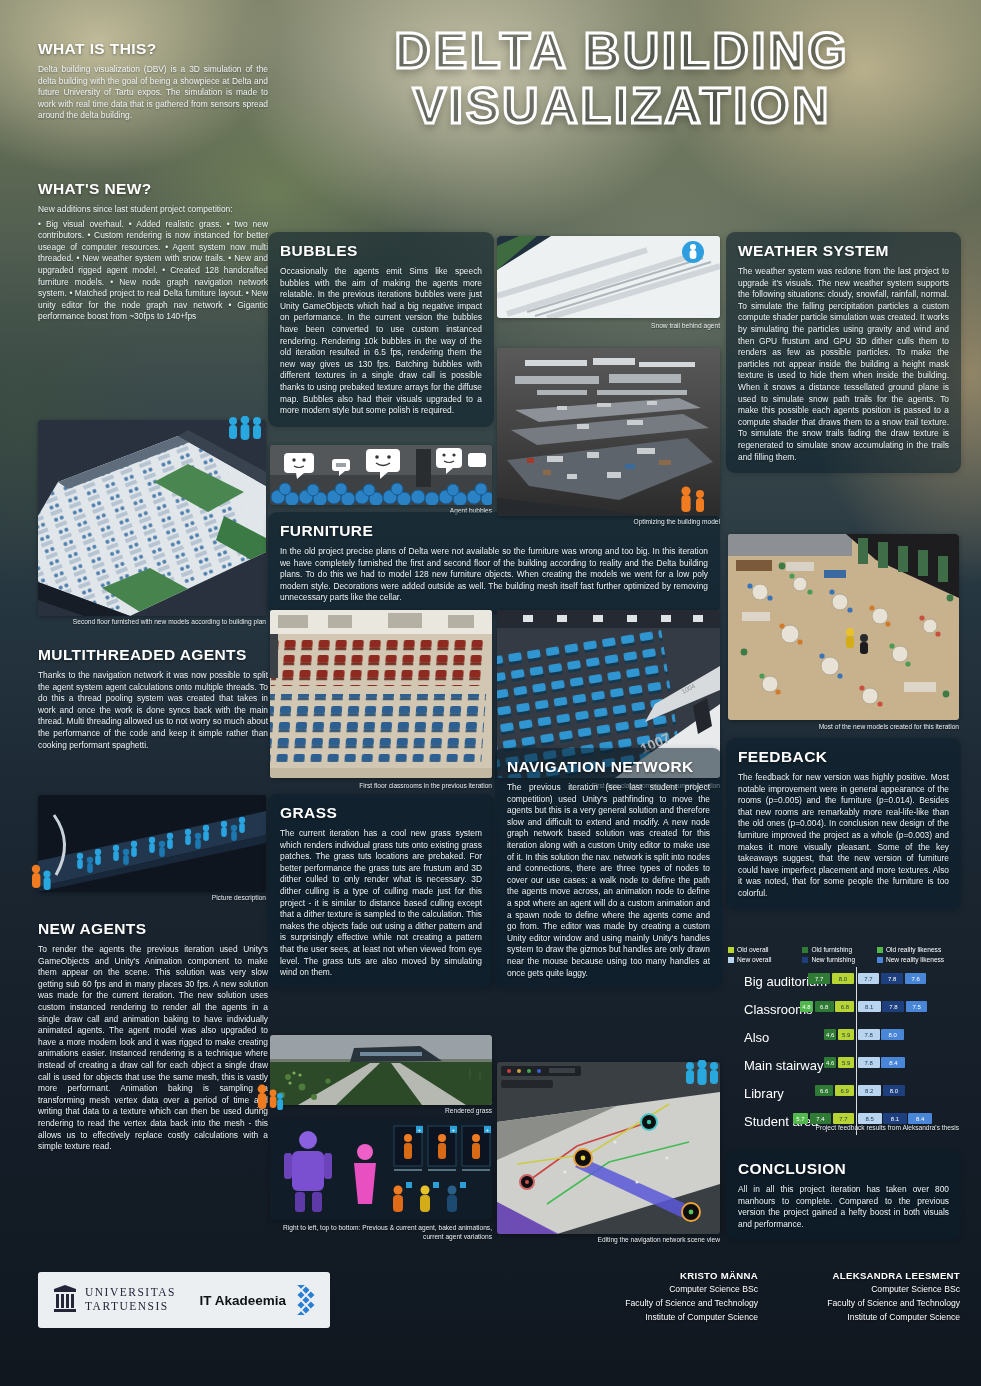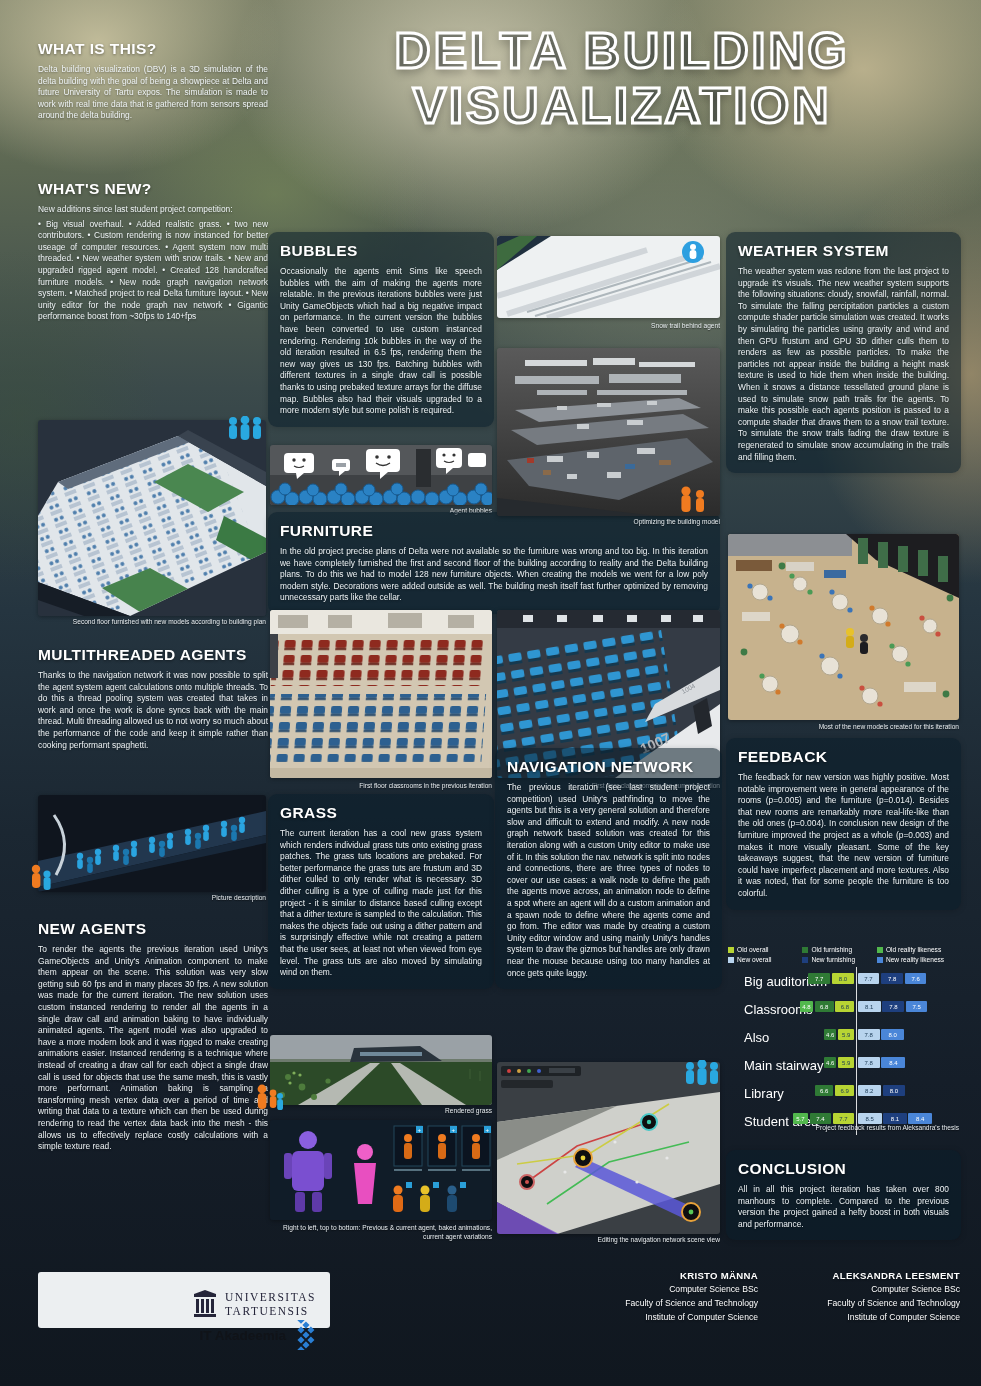--- a/index.html
+++ b/index.html
@@ -35,21 +35,21 @@
   .chart{position:absolute;left:728px;top:946px;width:231px;}
   .leg{display:grid;grid-template-columns:1fr 1fr 1.2fr;gap:3px 6px;font-size:6.6px;margin-bottom:10px;}
   .leg-item{display:flex;align-items:center;gap:3px;color:#fff;white-space:nowrap;}
   .leg-swatch{width:6px;height:6px;flex:0 0 auto;}
   .chart-rows{position:relative;}
   .chart-row{position:relative;height:11px;margin-bottom:17px;}
   .chart-label{position:absolute;left:16px;top:1px;font-size:13px;color:#fff;}
   .chart-bar{position:absolute;top:0;height:11px;border-radius:1px;font-size:6px;display:flex;align-items:center;justify-content:center;overflow:hidden;}
   .center-line{position:absolute;left:128px;top:-6px;height:168px;width:1px;background:rgba(255,255,255,.85);}
   
-  .logos{position:absolute;left:38px;top:1272px;width:292px;height:56px;background:#eceff1;border-radius:3px;display:flex;align-items:flex-end;justify-content:space-between;padding:18px 14px;box-sizing:border-box;flex-direction:column;}
+  .logos{position:absolute;left:38px;top:1272px;width:292px;height:56px;background:#eceff1;border-radius:3px;display:flex;align-items:center;justify-content:space-between;padding:4px 14px;box-sizing:border-box;}
   .ut-logo{display:flex;align-items:center;gap:7px;}
   .ut-text{font-family:"Liberation Serif",serif;font-size:11.5px;letter-spacing:1.5px;line-height:1.2;color:#25253a;}
   .it-logo{display:flex;align-items:center;gap:0;font-size:13.5px;font-weight:700;color:#101318;}
   .credit{position:absolute;text-align:right;color:#fff;font-size:8.6px;line-height:1.6;text-shadow:0 1px 2px rgba(0,0,0,.4);}
   .credit .name{font-weight:800;font-size:9.6px;letter-spacing:.3px;}
 </style>
 </head>
 <body>
 
 <div class="poster">

